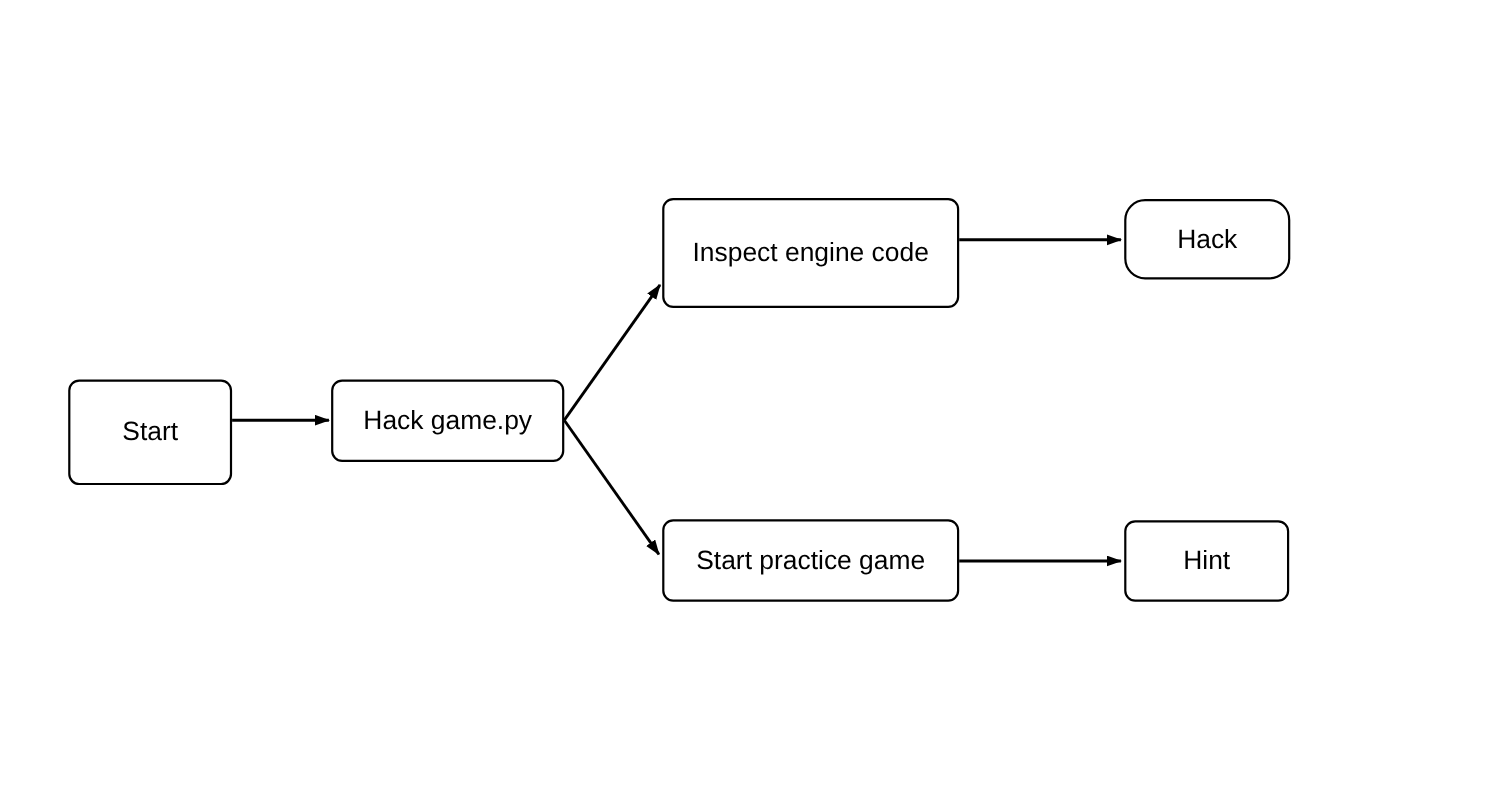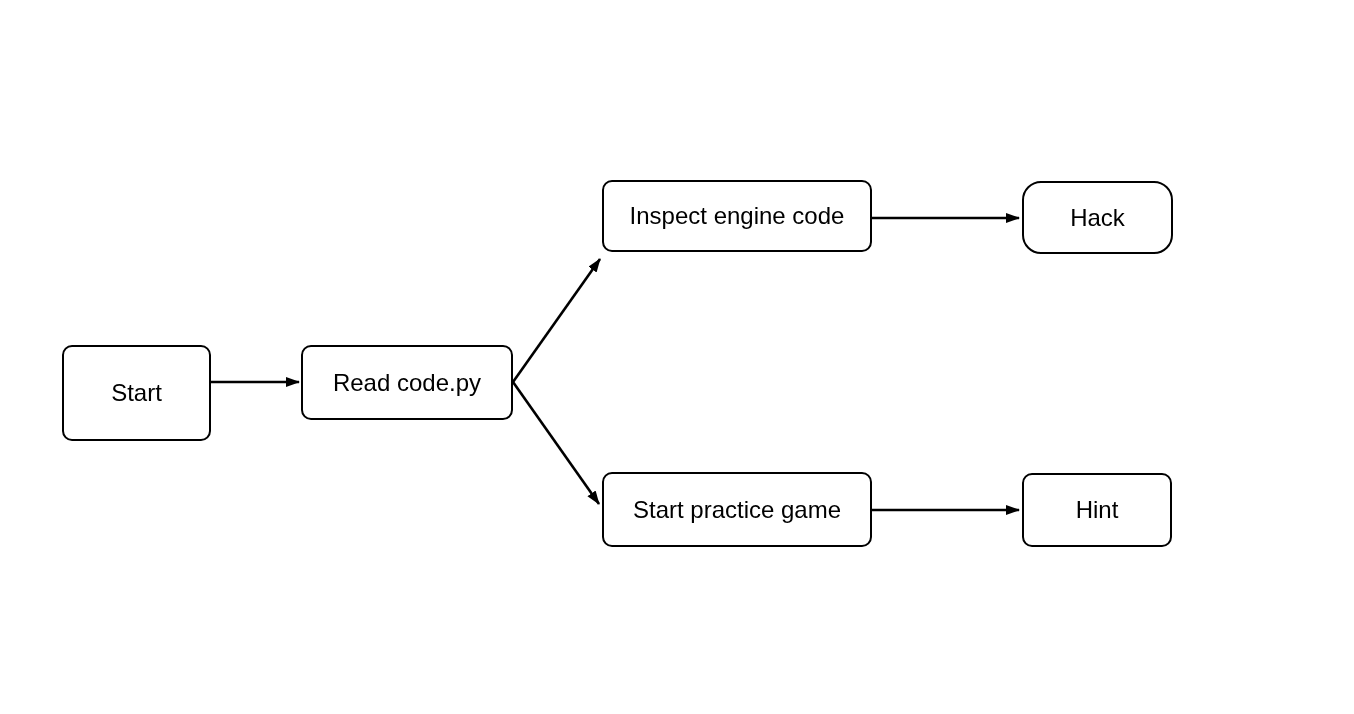--- a/index.html
+++ b/index.html
@@ -30,21 +30,21 @@
     align-items: center;
     justify-content: center;
     font-size: 24px;
     color: #000000;
     white-space: nowrap;
     line-height: 1;
   }
   
   .node-start    { left: 62px;   top: 345px; width: 149px; height: 96px; }
   .node-read     { left: 301px;  top: 345px; width: 212px; height: 75px; }
-  .node-inspect  { left: 602px;  top: 180px; width: 270px; height: 72px; }
+  .node-inspect  { left: 602px;  top: 180px; width: 270px; height: 100px; }
   .node-hack     { left: 1022px; top: 181px; width: 151px; height: 73px; border-radius: 19px; }
   .node-practice { left: 602px;  top: 472px; width: 270px; height: 75px; }
   .node-hint     { left: 1022px; top: 473px; width: 150px; height: 74px; }
 </style>
 </head>
 <body>
 
 <div class="canvas">
 
   <svg class="edges" width="1354" height="714" viewBox="0 0 1354 714" aria-hidden="true">
@@ -58,21 +58,21 @@
     <line x1="513" y1="382" x2="599" y2="504" stroke="#000000" stroke-width="2.6" marker-end="url(#arrowhead)"></line>
     <line x1="872" y1="218" x2="1019" y2="218" stroke="#000000" stroke-width="2.6" marker-end="url(#arrowhead)"></line>
     <line x1="872" y1="510" x2="1019" y2="510" stroke="#000000" stroke-width="2.6" marker-end="url(#arrowhead)"></line>
   </svg>
 
   <div class="node node-start">
     <span>Start</span>
   </div>
 
   <div class="node node-read">
-    <span>Read code.py</span>
+    <span>Hack game.py</span>
   </div>
 
   <div class="node node-inspect">
     <span>Inspect engine code</span>
   </div>
 
   <div class="node node-hack">
     <span>Hack</span>
   </div>
 

